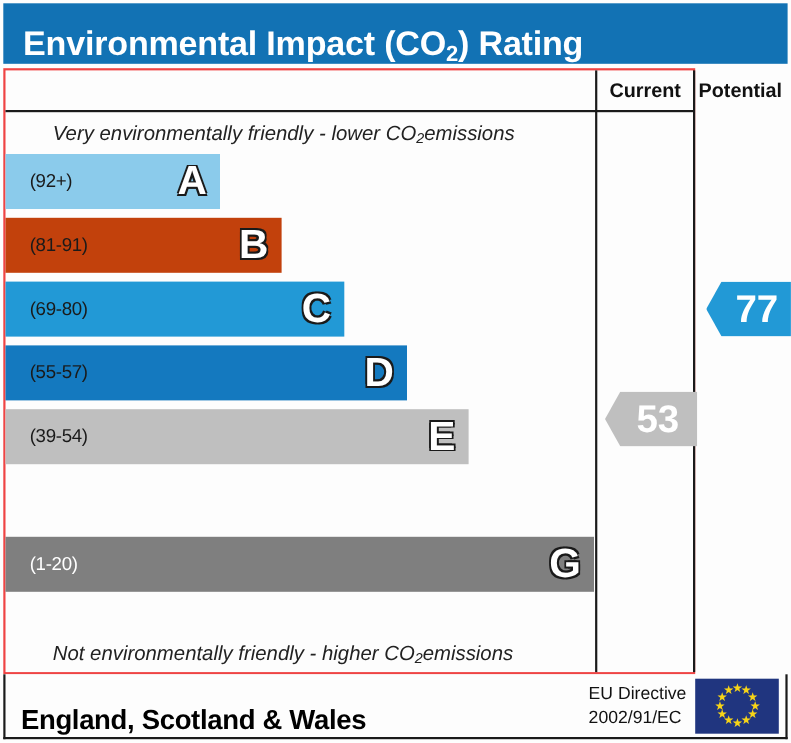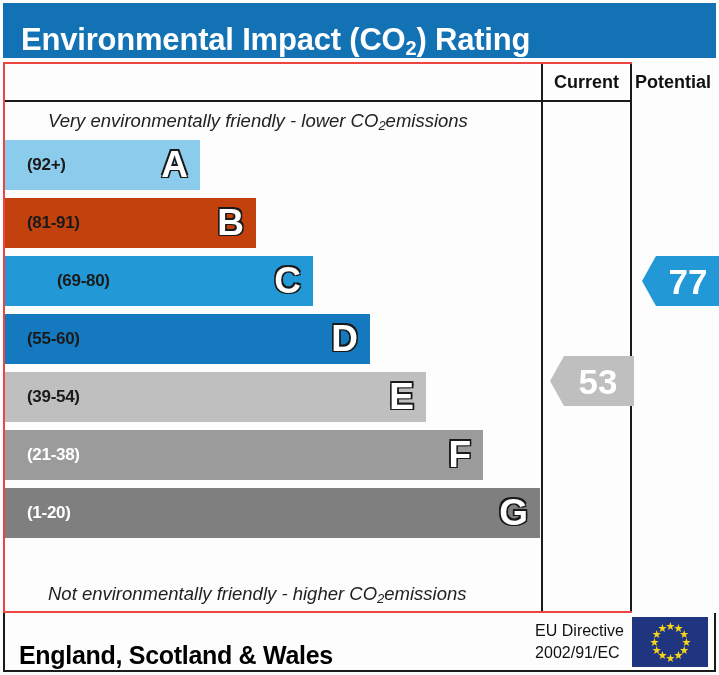--- a/index.html
+++ b/index.html
@@ -124,21 +124,21 @@
   .band {
     position: absolute;
     left: 0;
     height: 50px;
     display: flex;
     align-items: center;
     overflow: hidden;
   }
   .band-range {
     font-size: 17px;
-    font-weight: bold;
+    font-weight: normal;
     padding-left: 22px;
     white-space: nowrap;
     letter-spacing: -0.3px;
   }
   .band-letter {
     position: absolute;
     right: 12px;
     top: 50%;
     transform: translateY(-52%);
     font-size: 37px;
@@ -253,35 +253,31 @@
 
     <div class="bands" id="bands-container">
         <div class="band" style="top: 0px; width: 195px; background: rgb(139, 203, 235);">
           <span class="band-range" style="color: rgb(26, 26, 26);">(92+)</span>
           <span class="band-letter">A</span>
         </div>
         <div class="band" style="top: 58px; width: 251px; background: #c2410c;">
           <span class="band-range" style="color: rgb(26, 26, 26);">(81-91)</span>
           <span class="band-letter">B</span>
         </div>
-        <div class="band" style="top: 116px; width: 308px; background: rgb(34, 153, 214); padding-left: 30px;">
+        <div class="band" style="top: 116px; width: 308px; background: rgb(34, 153, 214);">
           <span class="band-range" style="color: rgb(26, 26, 26);">(69-80)</span>
           <span class="band-letter">C</span>
         </div>
         <div class="band" style="top: 174px; width: 365px; background: rgb(20, 121, 191);">
-          <span class="band-range" style="color: rgb(26, 26, 26);">(55-60)</span>
+          <span class="band-range" style="color: rgb(26, 26, 26);">(55-57)</span>
           <span class="band-letter">D</span>
         </div>
         <div class="band" style="top: 232px; width: 421px; background: rgb(191, 191, 191);">
           <span class="band-range" style="color: rgb(26, 26, 26);">(39-54)</span>
           <span class="band-letter">E</span>
-        </div>
-        <div class="band" style="top: 290px; width: 478px; background: rgb(155, 155, 155);">
-          <span class="band-range" style="color: rgb(255, 255, 255);">(21-38)</span>
-          <span class="band-letter">F</span>
         </div>
         <div class="band" style="top: 348px; width: 535px; background: rgb(127, 127, 127);">
           <span class="band-range" style="color: rgb(255, 255, 255);">(1-20)</span>
           <span class="band-letter">G</span>
         </div>
       </div>
 
     <div class="caption bottom">
       <span>Not environmentally friendly - higher CO</span>
         <sub>2</sub>

